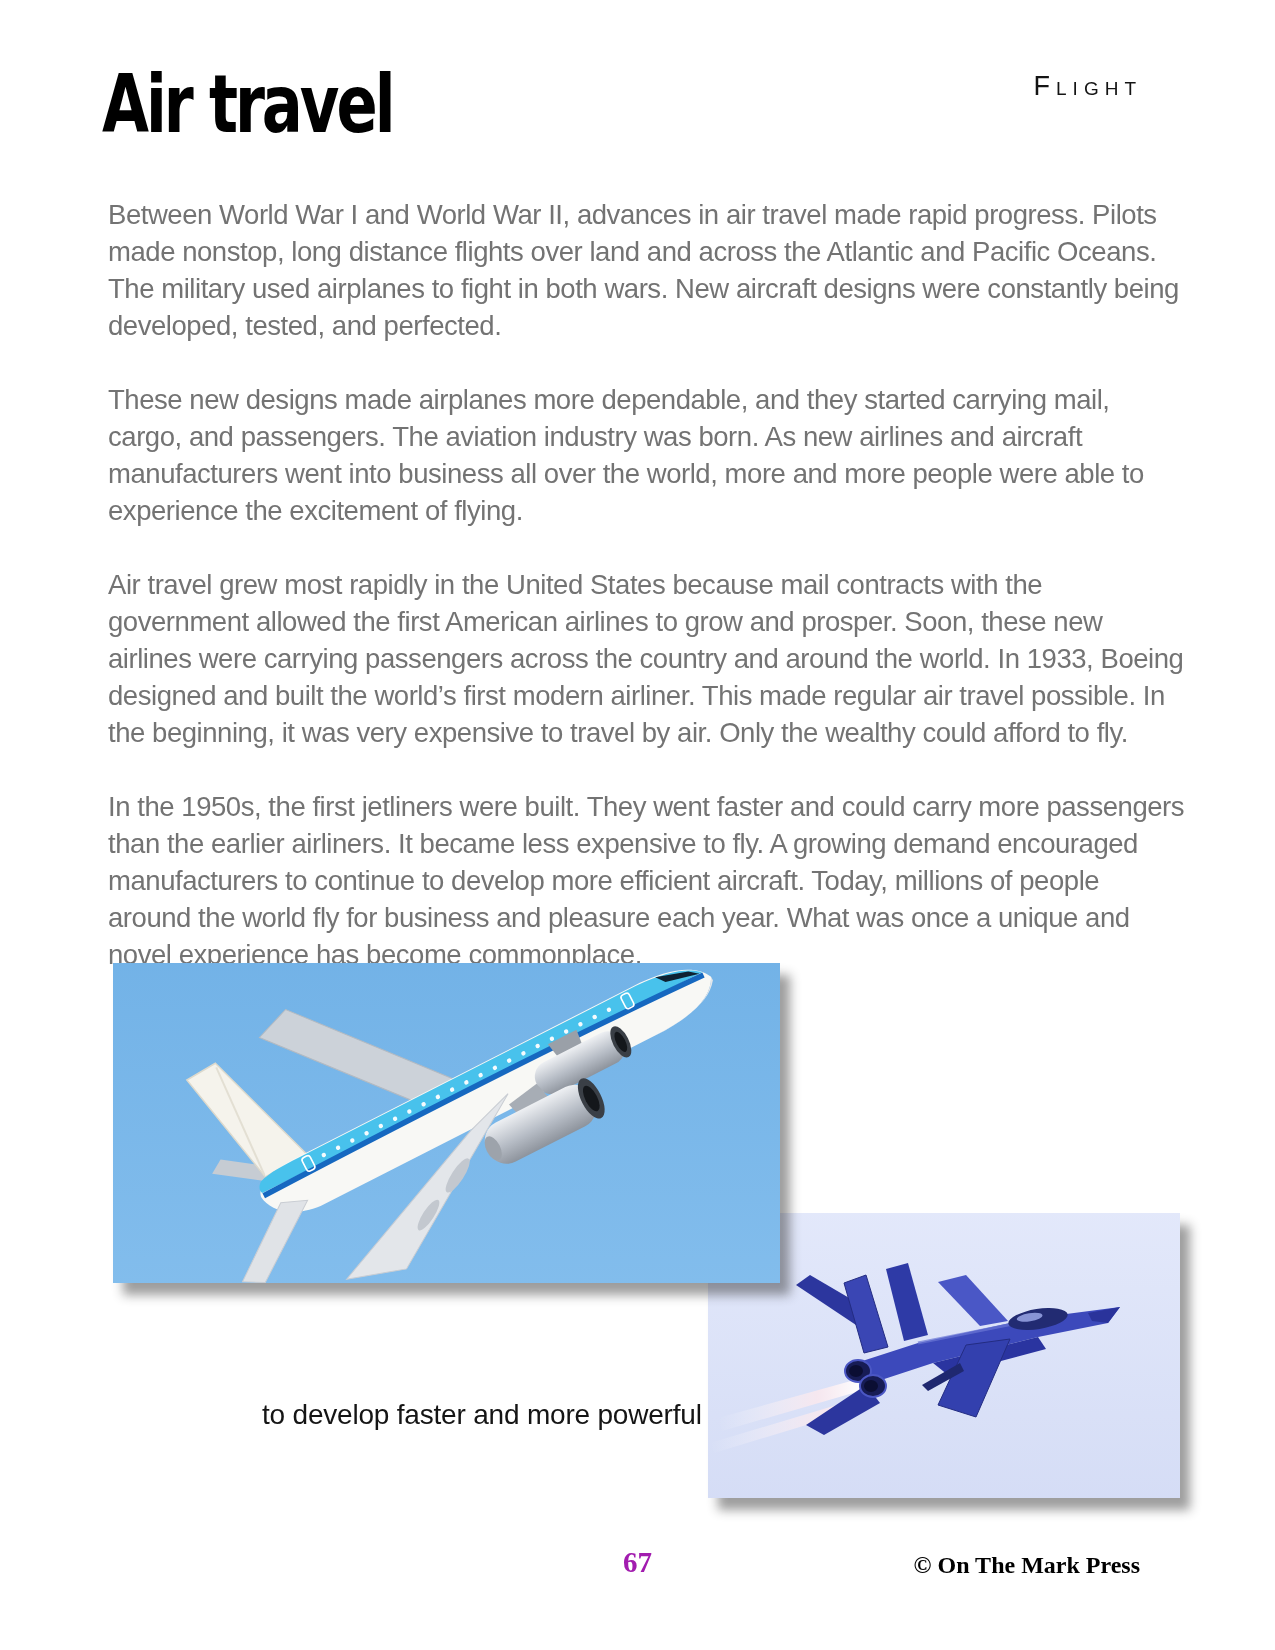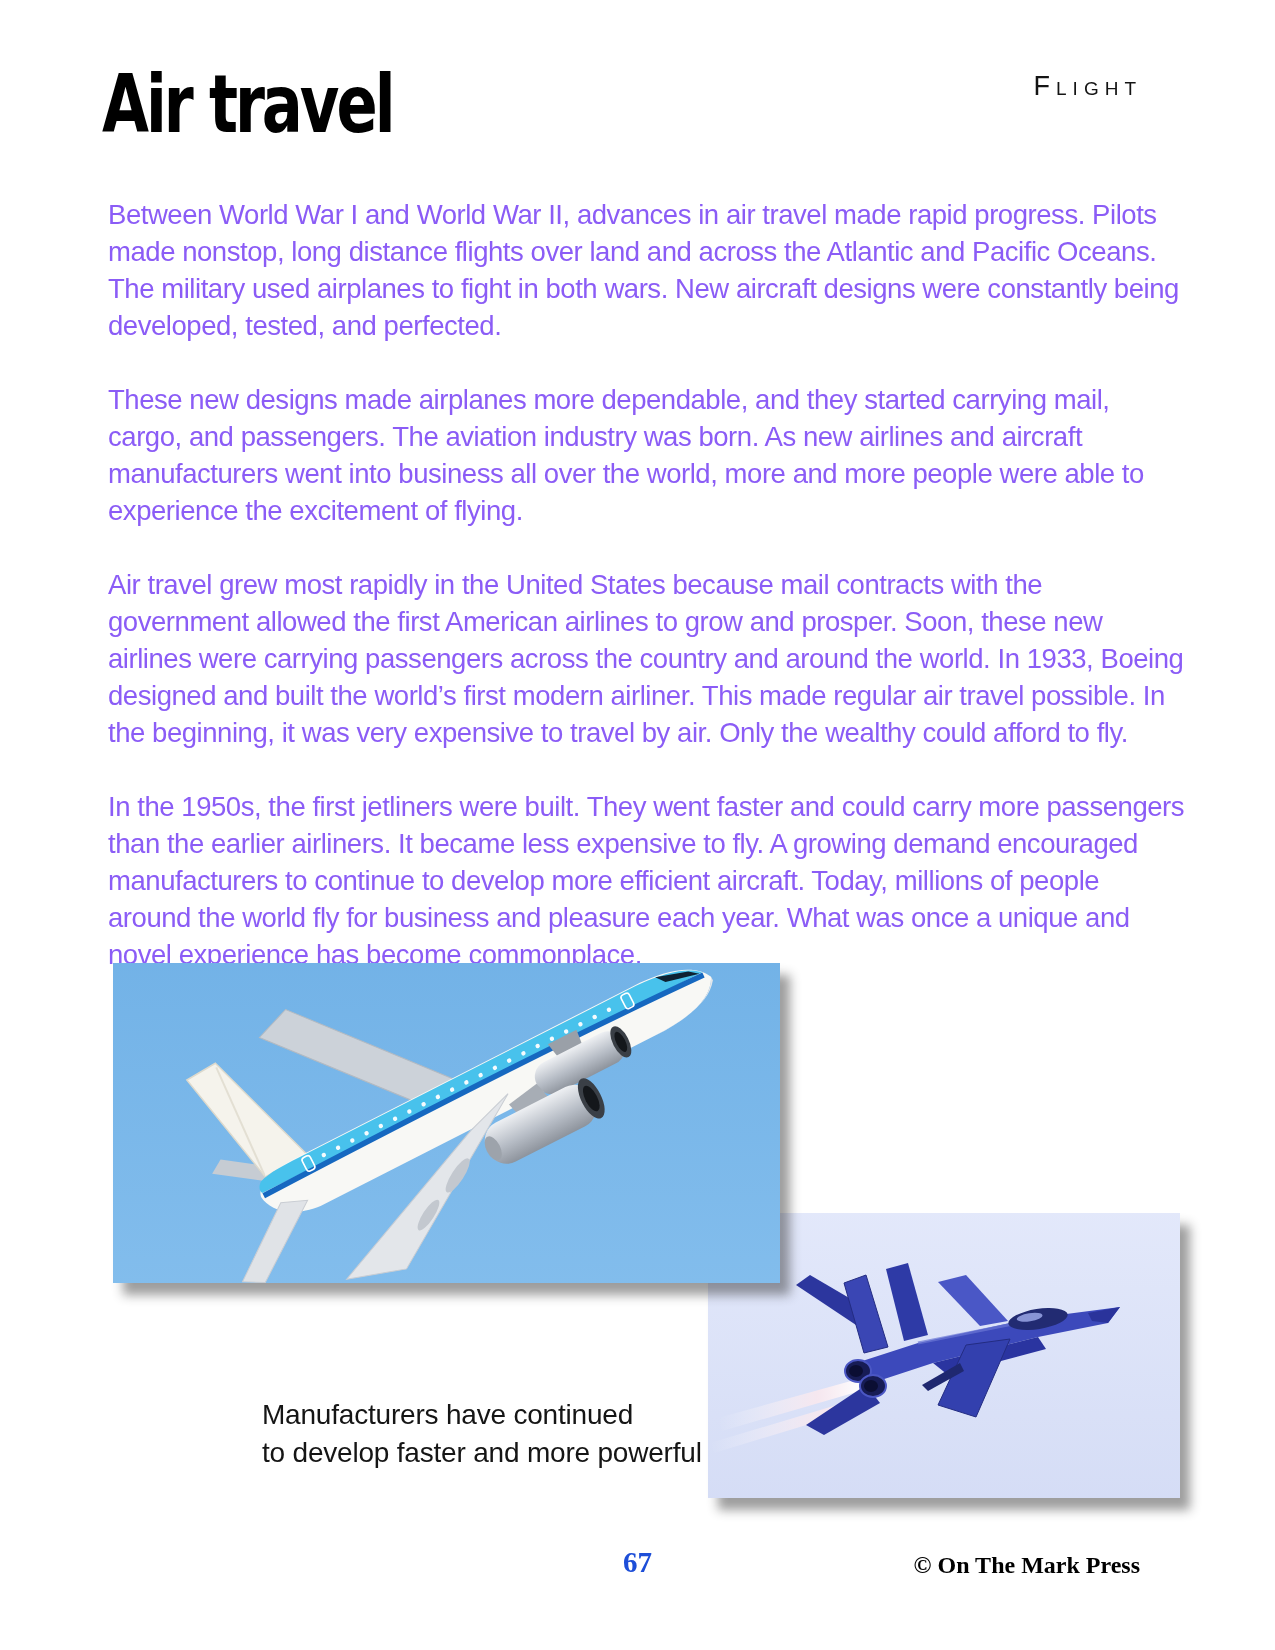--- a/index.html
+++ b/index.html
@@ -23,21 +23,21 @@
   }
   .hdr-line2 {
     font-variant:small-caps; font-size:28px; letter-spacing:5px; line-height:34px;
   }
   .hdr-hash { position:relative; top:-9px; font-size:23px; letter-spacing:0; }
   .hdr-num  { font-size:31px; letter-spacing:0; }
 
   
   .content {
     position:absolute; left:108px; top:196px; width:1078px;
-    font-size:27.5px; line-height:37px; letter-spacing:-0.45px; color:#8b5cf6;
+    font-size:27.5px; line-height:37px; letter-spacing:-0.45px; color:#737373;
   }
   .content p { margin:0 0 37px 0; }
 
   
   .fig {
     position:absolute; line-height:0;
     box-shadow:10px 12px 10px rgba(40,40,40,0.45);
   }
   .fig-airliner { left:113px; top:963px; width:667px; height:320px; z-index:2; }
   .fig-fighter  { left:708px; top:1213px; width:472px; height:285px; z-index:1; }
@@ -51,21 +51,21 @@
 
   
   .footer-left {
     position:absolute; left:108px; top:1610px;
     font-family:"Liberation Serif", serif; font-weight:700; font-size:25px;
     color:#000; white-space:pre; display:flex; align-items:flex-start;
   }
   .footer-logo { margin-left:12px; margin-top:2px; }
   .page-number {
     position:absolute; left:50%; transform:translateX(-50%); top:1546px;
-    font-family:"Liberation Serif", serif; font-weight:700; font-size:29px; color:#1d4ed8;
+    font-family:"Liberation Serif", serif; font-weight:700; font-size:29px; color:#a21caf;
   }
   .footer-right {
     position:absolute; right:135px; top:1552px;
     font-family:"Liberation Serif", serif; font-weight:700; font-size:24px; color:#000;
   }
 </style>
 </head>
 <body>
 
 <div class="page">
@@ -209,21 +209,20 @@
           <ellipse cx="94" cy="54" rx="6" ry="14" fill="#14171b"></ellipse>
           <ellipse cx="-16" cy="54" rx="7" ry="13" fill="#9da3ab"></ellipse>
         </g>
 
         <polygon points="-205,16 -280,70 -300,59 -230,6" fill="#e0e3e7" stroke="#c9cdd3" stroke-width="1"></polygon>
       </g>
     </svg>
   </div>
 
   <div class="caption">
-    <div>Manufacturers have continued</div>
     <div>to develop faster and more powerful</div>
   </div>
 
   <div class="footer-left">
     <span>OTM-9106  ISBN: 9781770787957</span>
     <svg class="footer-logo" width="46" height="34" viewBox="0 0 46 34">
       <polygon points="4,14 34,9 41,27 9,32" fill="#000"></polygon>
       <polygon points="2,12 31,5 34,10 5,17" fill="#000"></polygon>
       <line x1="31" y1="5" x2="14" y2="1" stroke="#000" stroke-width="1.6"></line>
       <line x1="39" y1="18" x2="46" y2="24" stroke="#000" stroke-width="1.6"></line>

